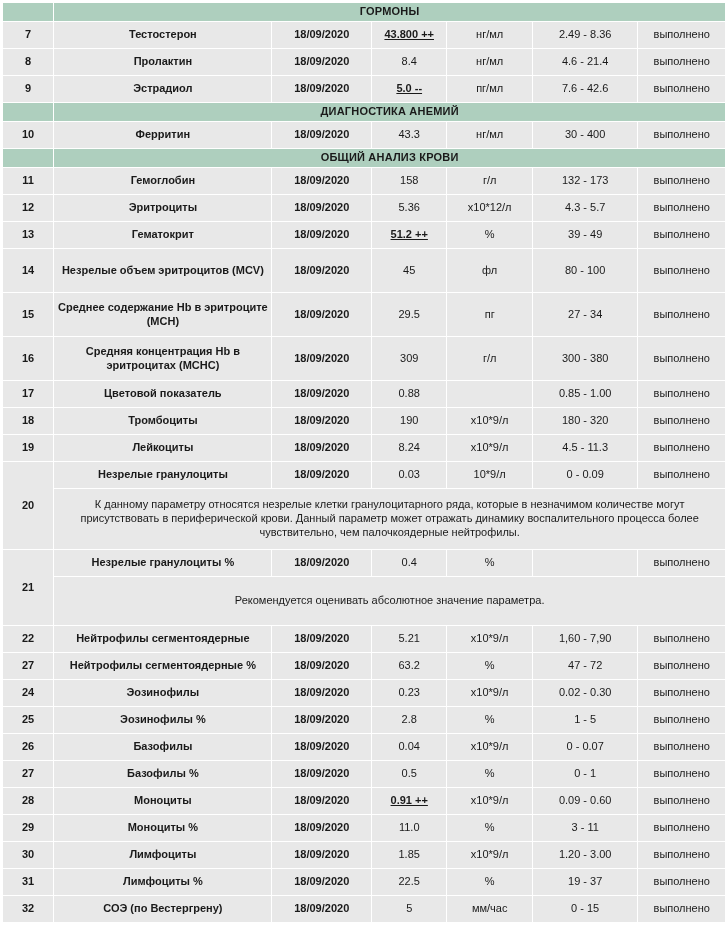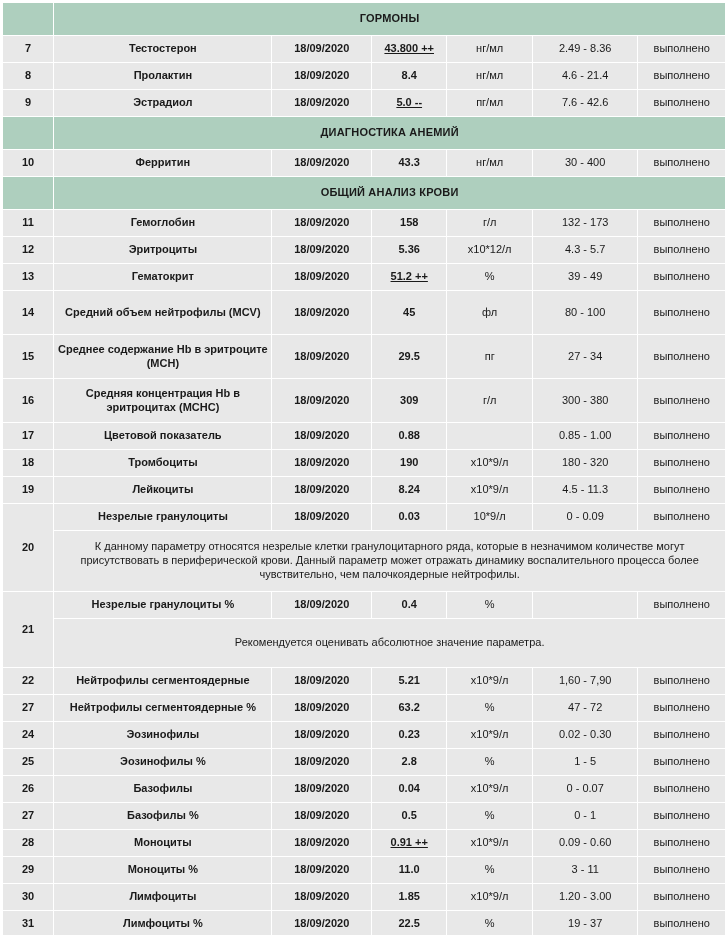--- a/index.html
+++ b/index.html
@@ -46,21 +46,21 @@
   col.c-name   { width: 216px; }
   col.c-date   { width: 98px; }
   col.c-value  { width: 74px; }
   col.c-unit   { width: 84px; }
   col.c-ref    { width: 104px; }
   col.c-status { width: 86px; }
 
   
   tr.section-row > td {
     background: #aecfbe;
-    height: 32px;
+    height: 18px;
   }
   td.section-spacer {
     background: #aecfbe;
   }
   td.section-title {
     background: #aecfbe;
     font-size: 11px;
     font-weight: bold;
     letter-spacing: 0.2px;
     color: #1a1a1a;
@@ -81,21 +81,20 @@
     font-size: 11px;
     padding: 5px 8px;
     line-height: 1.35;
   }
   td.cell-date {
     font-weight: bold;
     font-size: 11px;
   }
   td.cell-value {
     font-size: 11px;
-    font-weight: bold;
   }
   td.cell-value.abnormal {
     font-weight: bold;
     text-decoration: underline;
   }
   td.cell-unit {
     font-size: 11px;
   }
   td.cell-ref {
     font-size: 11px;
@@ -227,21 +226,21 @@
         <td class="cell-name">Гематокрит</td>
         <td class="cell-date">18/09/2020</td>
         <td class="cell-value abnormal">51.2 ++</td>
         <td class="cell-unit">%</td>
         <td class="cell-ref">39 - 49</td>
         <td class="cell-status">выполнено</td>
       </tr>
 
       <tr class="data-row tall-row">
         <td class="cell-num">14</td>
-        <td class="cell-name">Средний объем нейтрофилы (MCV)</td>
+        <td class="cell-name">Незрелые объем эритроцитов (MCV)</td>
         <td class="cell-date">18/09/2020</td>
         <td class="cell-value">45</td>
         <td class="cell-unit">фл</td>
         <td class="cell-ref">80 - 100</td>
         <td class="cell-status">выполнено</td>
       </tr>
 
       <tr class="data-row tall-row">
         <td class="cell-num">15</td>
         <td class="cell-name">Среднее содержание Hb в эритроците (MCH)</td>

